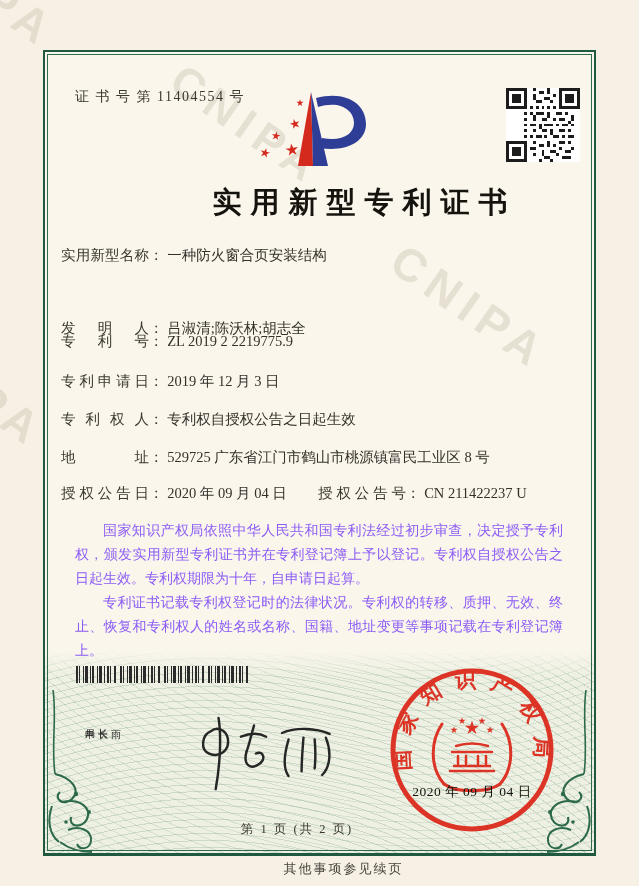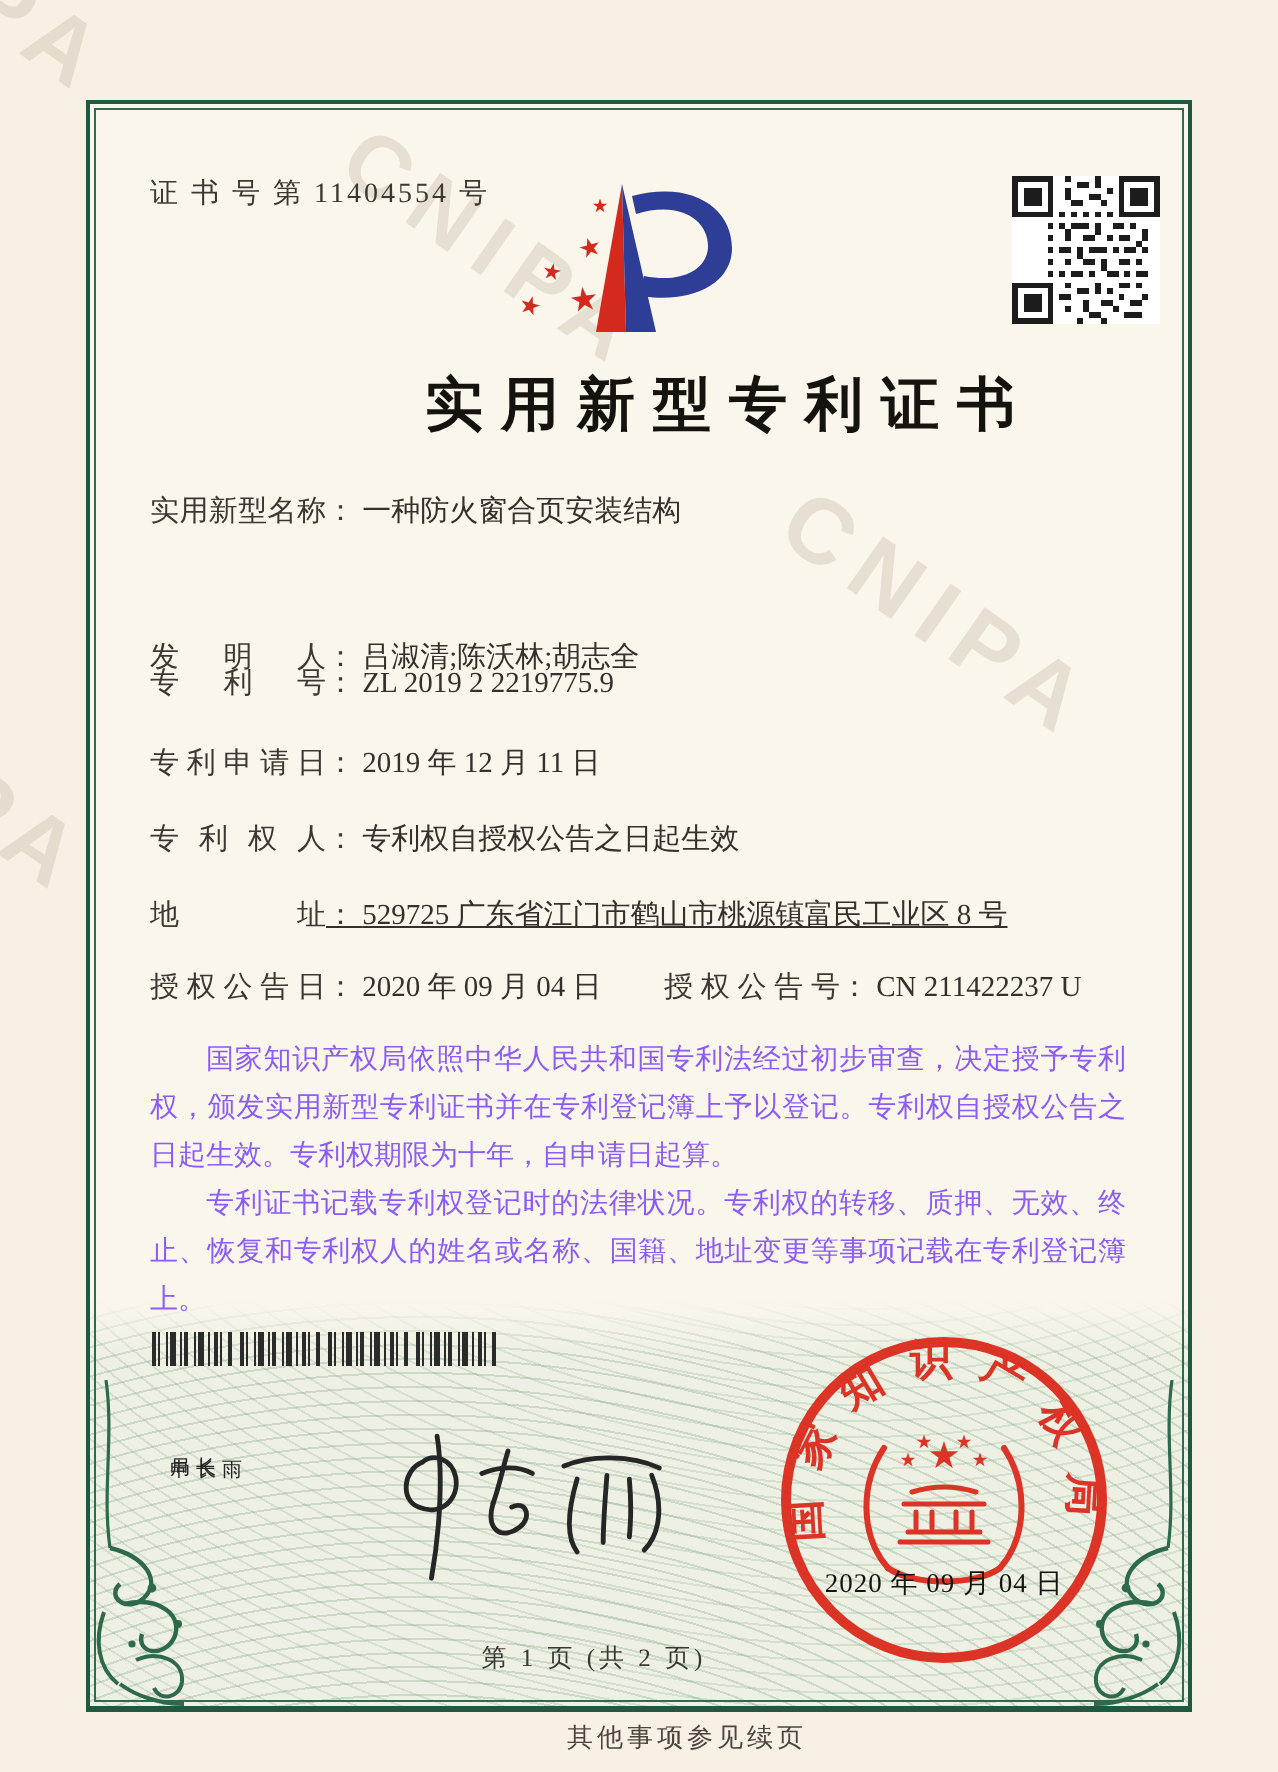--- a/index.html
+++ b/index.html
@@ -24,21 +24,21 @@
          border:2px solid #1f5a40;border-bottom-width:3px;box-sizing:border-box;z-index:2;pointer-events:none;}
   .frame-inner{position:absolute;inset:2px;border:1px solid #2f6b4e;}
 
   .content{position:absolute;inset:0;z-index:3;}
   .abs{position:absolute;}
 
   .certno{left:75px;top:88px;font-size:14px;letter-spacing:1.5px;color:#3b3831;}
   .title{left:43px;top:183px;width:634px;text-align:center;font-size:29px;font-weight:700;
          letter-spacing:9px;text-indent:9px;color:#15130e;}
 
-  .row{left:75px;font-size:14.5px;color:#34312b;white-space:nowrap;}
+  .row{left:61px;font-size:14.5px;color:#34312b;white-space:nowrap;}
   .row .lbl{display:inline-block;width:88px;text-align:justify;text-align-last:justify;color:#3b3831;vertical-align:top;}
   .row .colon{color:#3b3831;}
   .grp2{position:absolute;left:257px;top:0;white-space:nowrap;}
 
   .paras{left:75px;top:519px;width:488px;font-size:14px;line-height:24px;color:#8b5cf6;text-align:justify;}
   .paras p{margin:0;text-indent:2em;}
 
   .barcode{left:76px;top:666px;width:176px;height:17px;
      background:repeating-linear-gradient(90deg,
        #2b2b2b 0 2px,transparent 2px 3px,#2b2b2b 3px 4px,transparent 4px 7px,
@@ -193,27 +193,27 @@
     <div class="abs row" style="top:290px;margin-top:29px;">
       <span class="lbl">发明人</span><span class="colon">：</span>
       <span>吕淑清;陈沃林;胡志全</span>
     </div>
     <div class="abs row" style="top:332px;">
       <span class="lbl">专利号</span><span class="colon">：</span>
       <span>ZL 2019 2 2219775.9</span>
     </div>
     <div class="abs row" style="top:372px;">
       <span class="lbl">专利申请日</span><span class="colon">：</span>
-      <span>2019 年 12 月 11 日</span>
+      <span>2019 年 12 月 3 日</span>
     </div>
     <div class="abs row" style="top:410px;">
       <span class="lbl">专利权人</span><span class="colon">：</span>
       <span>专利权自授权公告之日起生效</span>
     </div>
-    <div class="abs row" style="top:448px;text-decoration:underline;">
+    <div class="abs row" style="top:448px;">
       <span class="lbl">地址</span><span class="colon">：</span>
       <span>529725 广东省江门市鹤山市桃源镇富民工业区 8 号</span>
     </div>
     <div class="abs row" style="top:484px;">
       <span class="lbl">授权公告日</span><span class="colon">：</span>
       <span>2020 年 09 月 04 日</span>
       <span class="grp2">
         <span class="lbl">授权公告号</span><span class="colon">：</span>
         <span>CN 211422237 U</span>
       </span>

